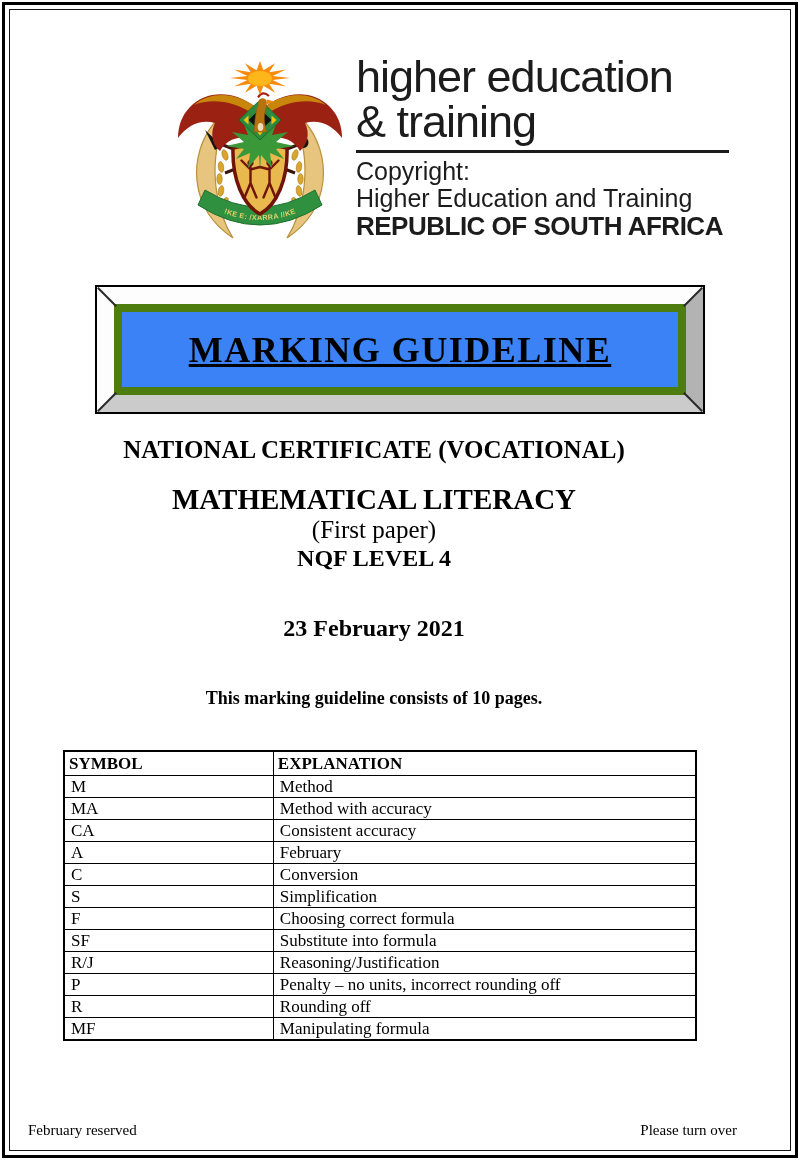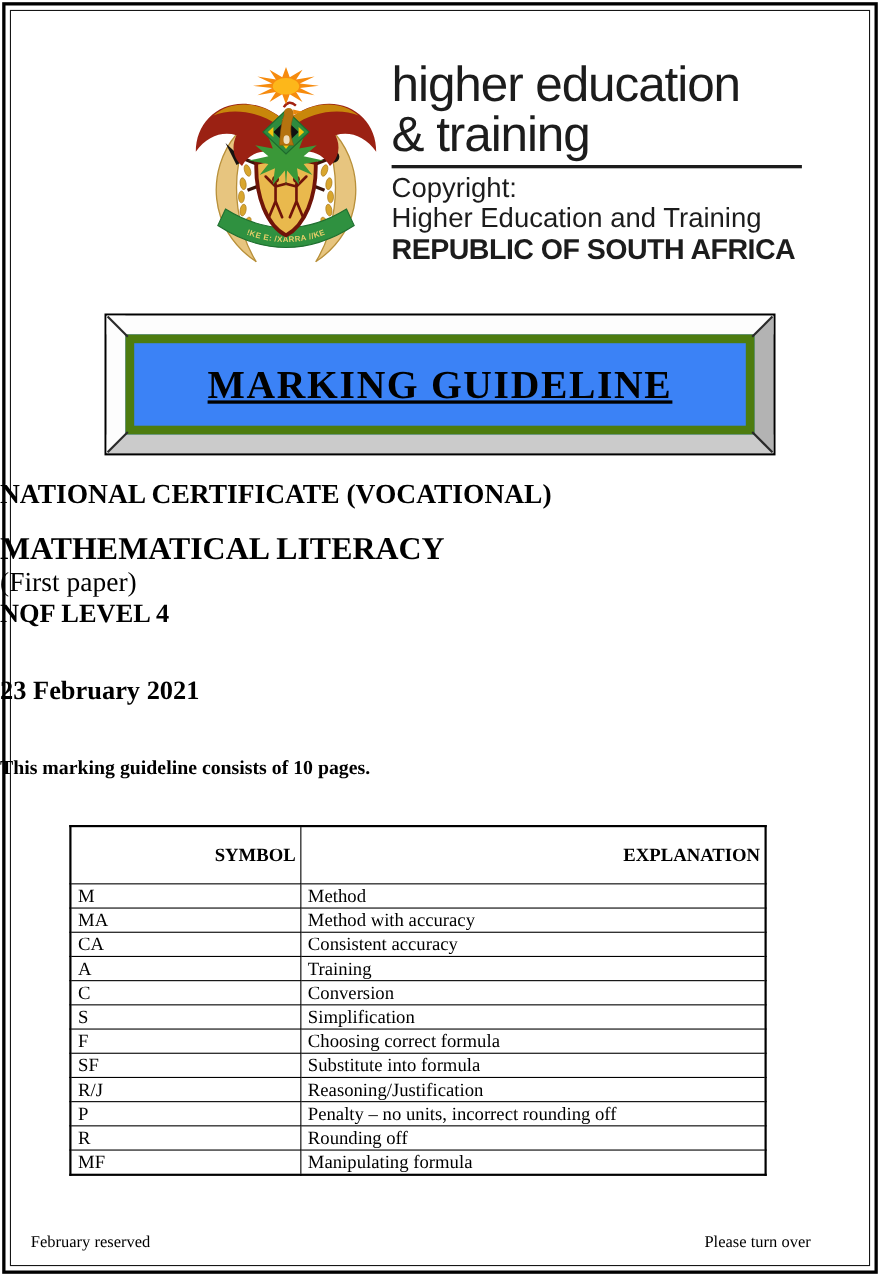--- a/index.html
+++ b/index.html
@@ -29,33 +29,33 @@
   .frame-inner{box-sizing:border-box;width:100%;height:100%;border:8px solid #4d7c0f;
          background:#3b82f6;display:flex;align-items:center;justify-content:center;text-decoration:underline;}
   .frame-title{font-size:36px;font-weight:700;letter-spacing:1.5px;}
   .diag{position:absolute;width:26px;height:2px;background:#2a2a2a;}
   .d-tl{left:-3px;top:9px;transform:rotate(45deg);}
   .d-tr{right:-3px;top:9px;transform:rotate(-45deg);}
   .d-bl{left:-3px;bottom:9px;transform:rotate(-45deg);}
   .d-br{right:-3px;bottom:9px;transform:rotate(45deg);}
 
   
-  .centerblock{position:absolute;left:0;top:435px;width:652px;}
+  .centerblock{position:absolute;left:0;top:435px;width:652px;text-align:center;padding-left:48px;}
   .cert{font-size:25px;font-weight:700;line-height:29px;margin:0 0 19px 0;}
   .subject{font-size:29px;font-weight:700;line-height:33px;margin:0;}
   .paper{font-size:25px;font-weight:400;line-height:28px;margin:0;}
   .level{font-size:24px;font-weight:700;line-height:28px;margin:0;}
   .date{font-size:24px;font-weight:700;line-height:28px;margin:42px 0 0 0;}
   .note{font-size:18px;font-weight:700;line-height:21px;margin:46px 0 0 0;}
 
   
   table.symbols{position:absolute;left:63px;top:750px;width:634px;
         border-collapse:collapse;border:2px solid #000;font-size:17px;}
-  table.symbols th{border:1px solid #000;font-weight:700;text-align:right;
-        padding:16px 4px;line-height:19px;}
+  table.symbols th{border:1px solid #000;font-weight:700;text-align:left;
+        padding:2px 4px;line-height:19px;}
   table.symbols td{border:1px solid #000;padding:1px 6px;line-height:19px;
         font-weight:400;text-align:left;}
   table.symbols col.c1{width:210px;}
   table.symbols col.c2{width:424px;}
 
   
   .foot-left{position:absolute;left:28px;top:1122px;font-size:15px;}
   .foot-right{position:absolute;right:63px;top:1122px;font-size:15px;}
 </style>
 </head>
@@ -185,21 +185,21 @@
         <tr>
           <td>MA</td>
           <td>Method with accuracy</td>
         </tr>
         <tr>
           <td>CA</td>
           <td>Consistent accuracy</td>
         </tr>
         <tr>
           <td>A</td>
-          <td>Training</td>
+          <td>February</td>
         </tr>
         <tr>
           <td>C</td>
           <td>Conversion</td>
         </tr>
         <tr>
           <td>S</td>
           <td>Simplification</td>
         </tr>
         <tr>

